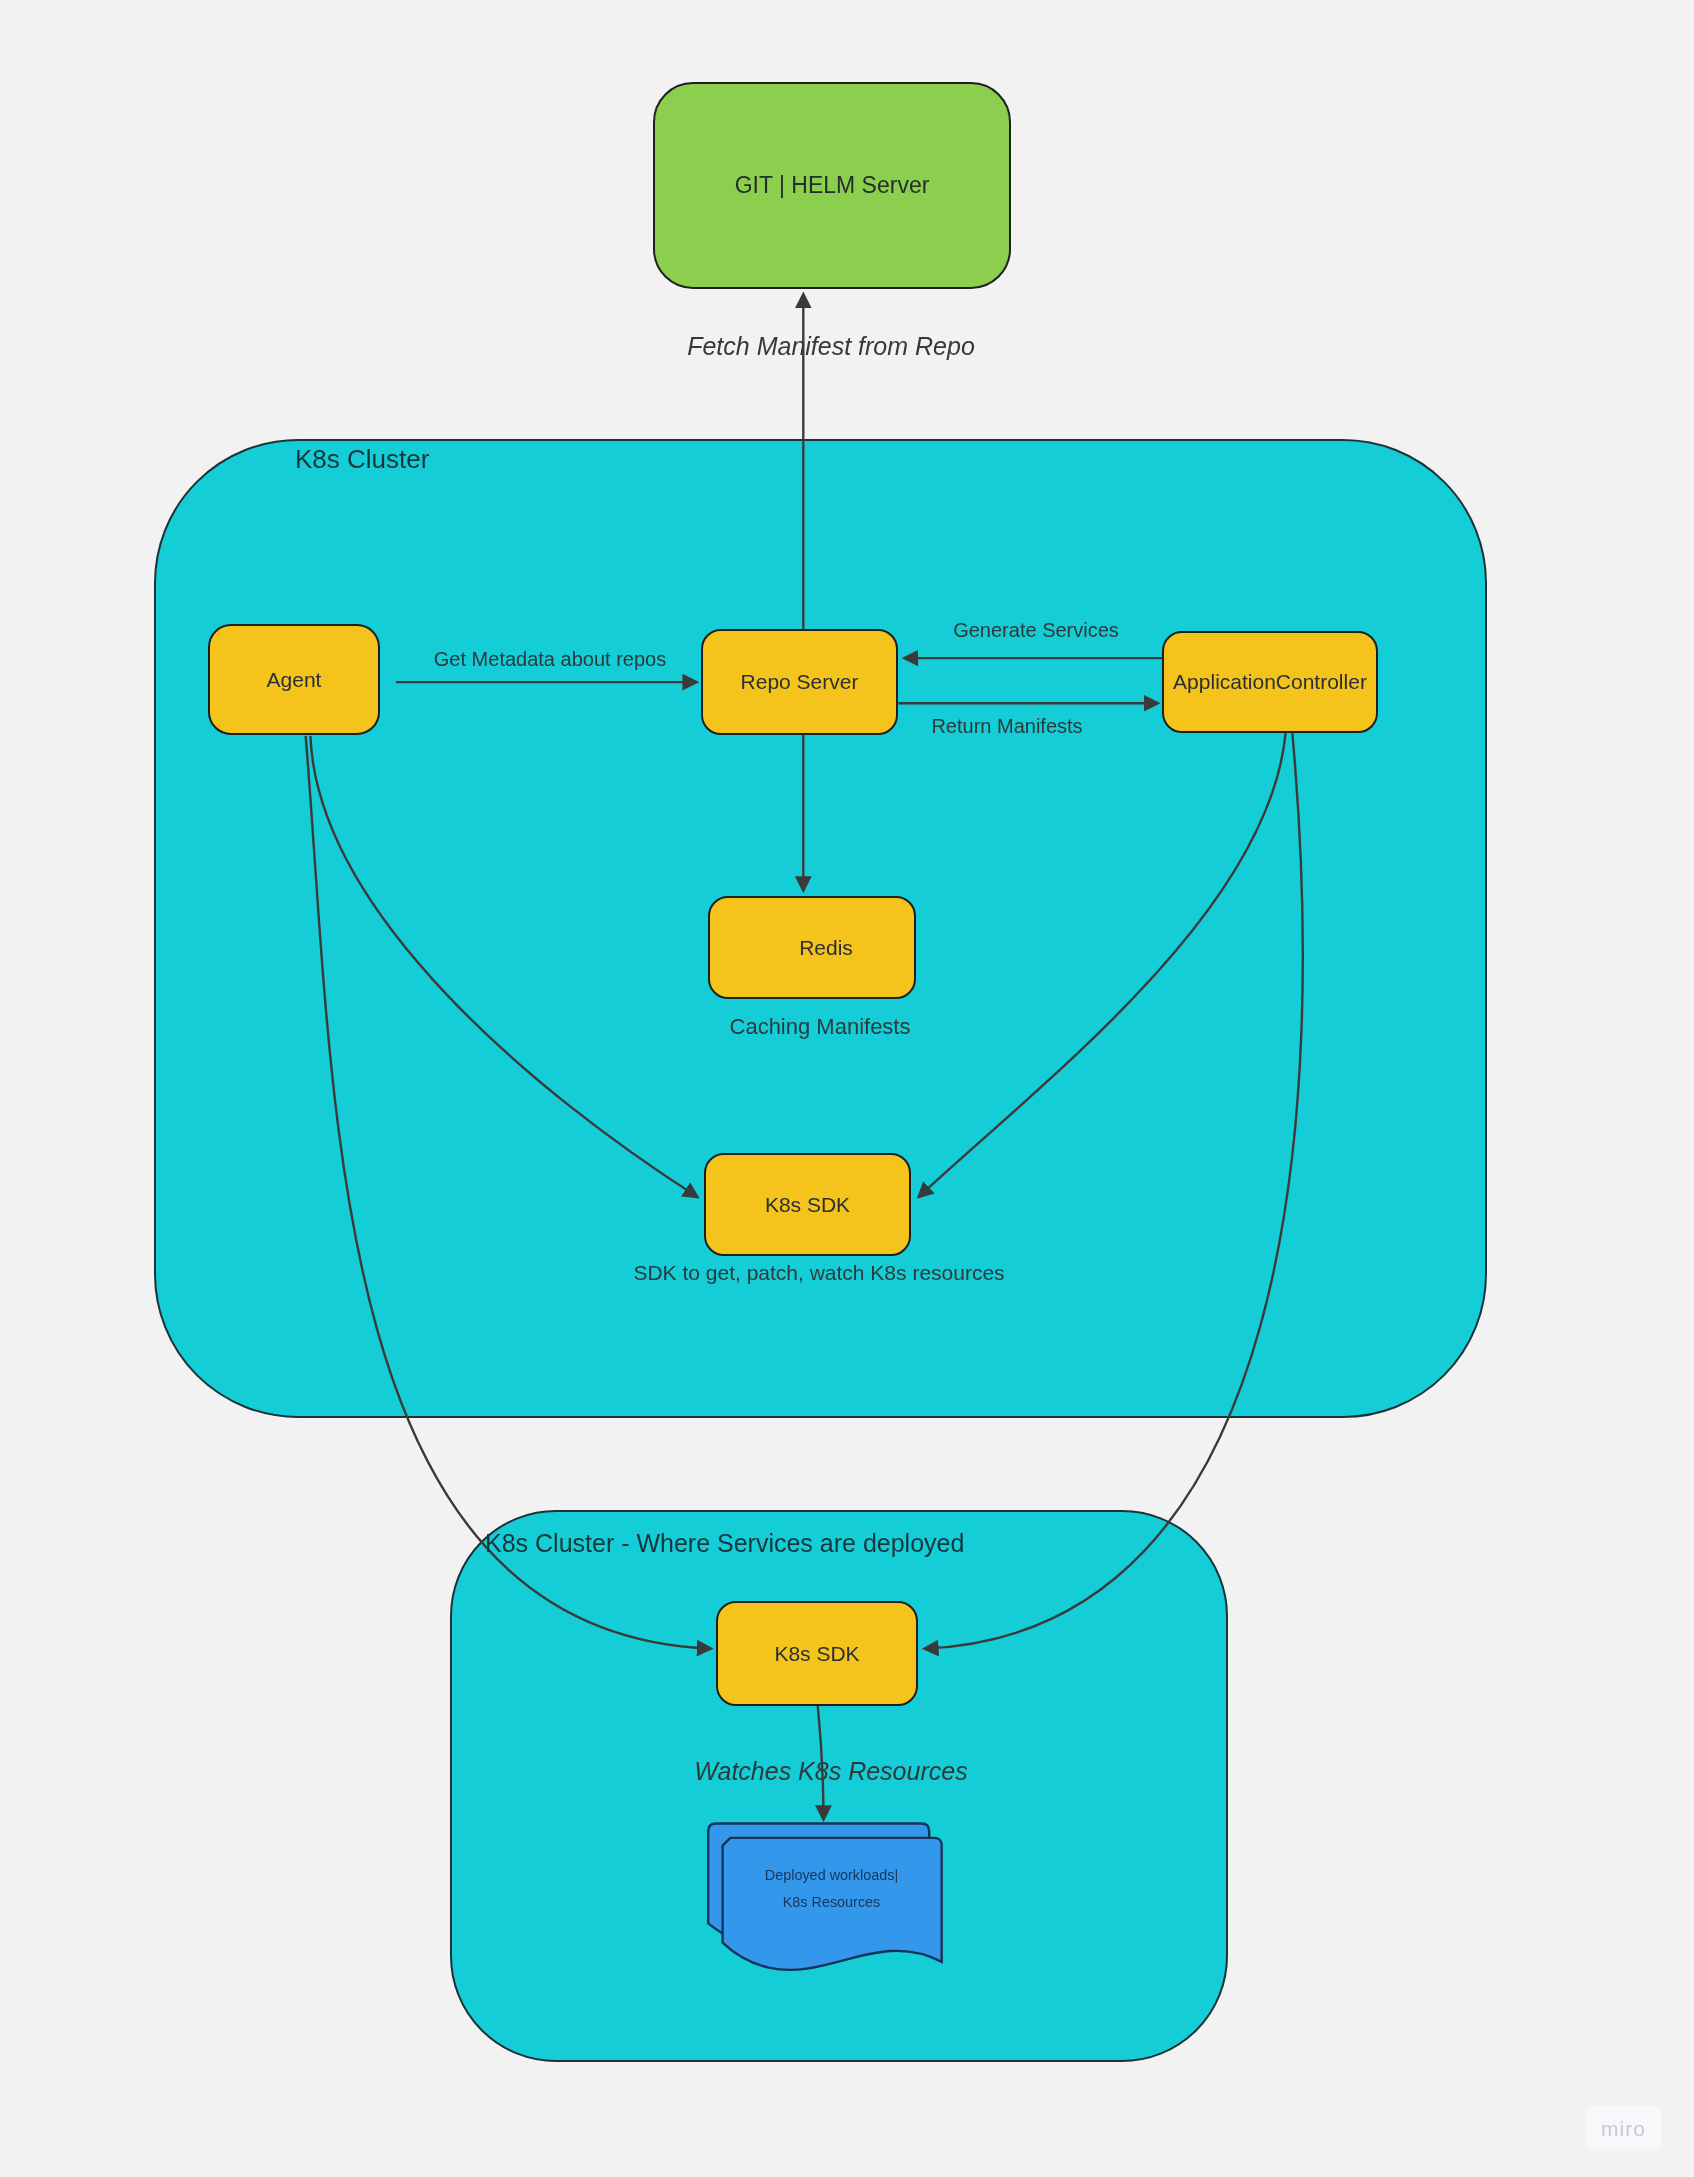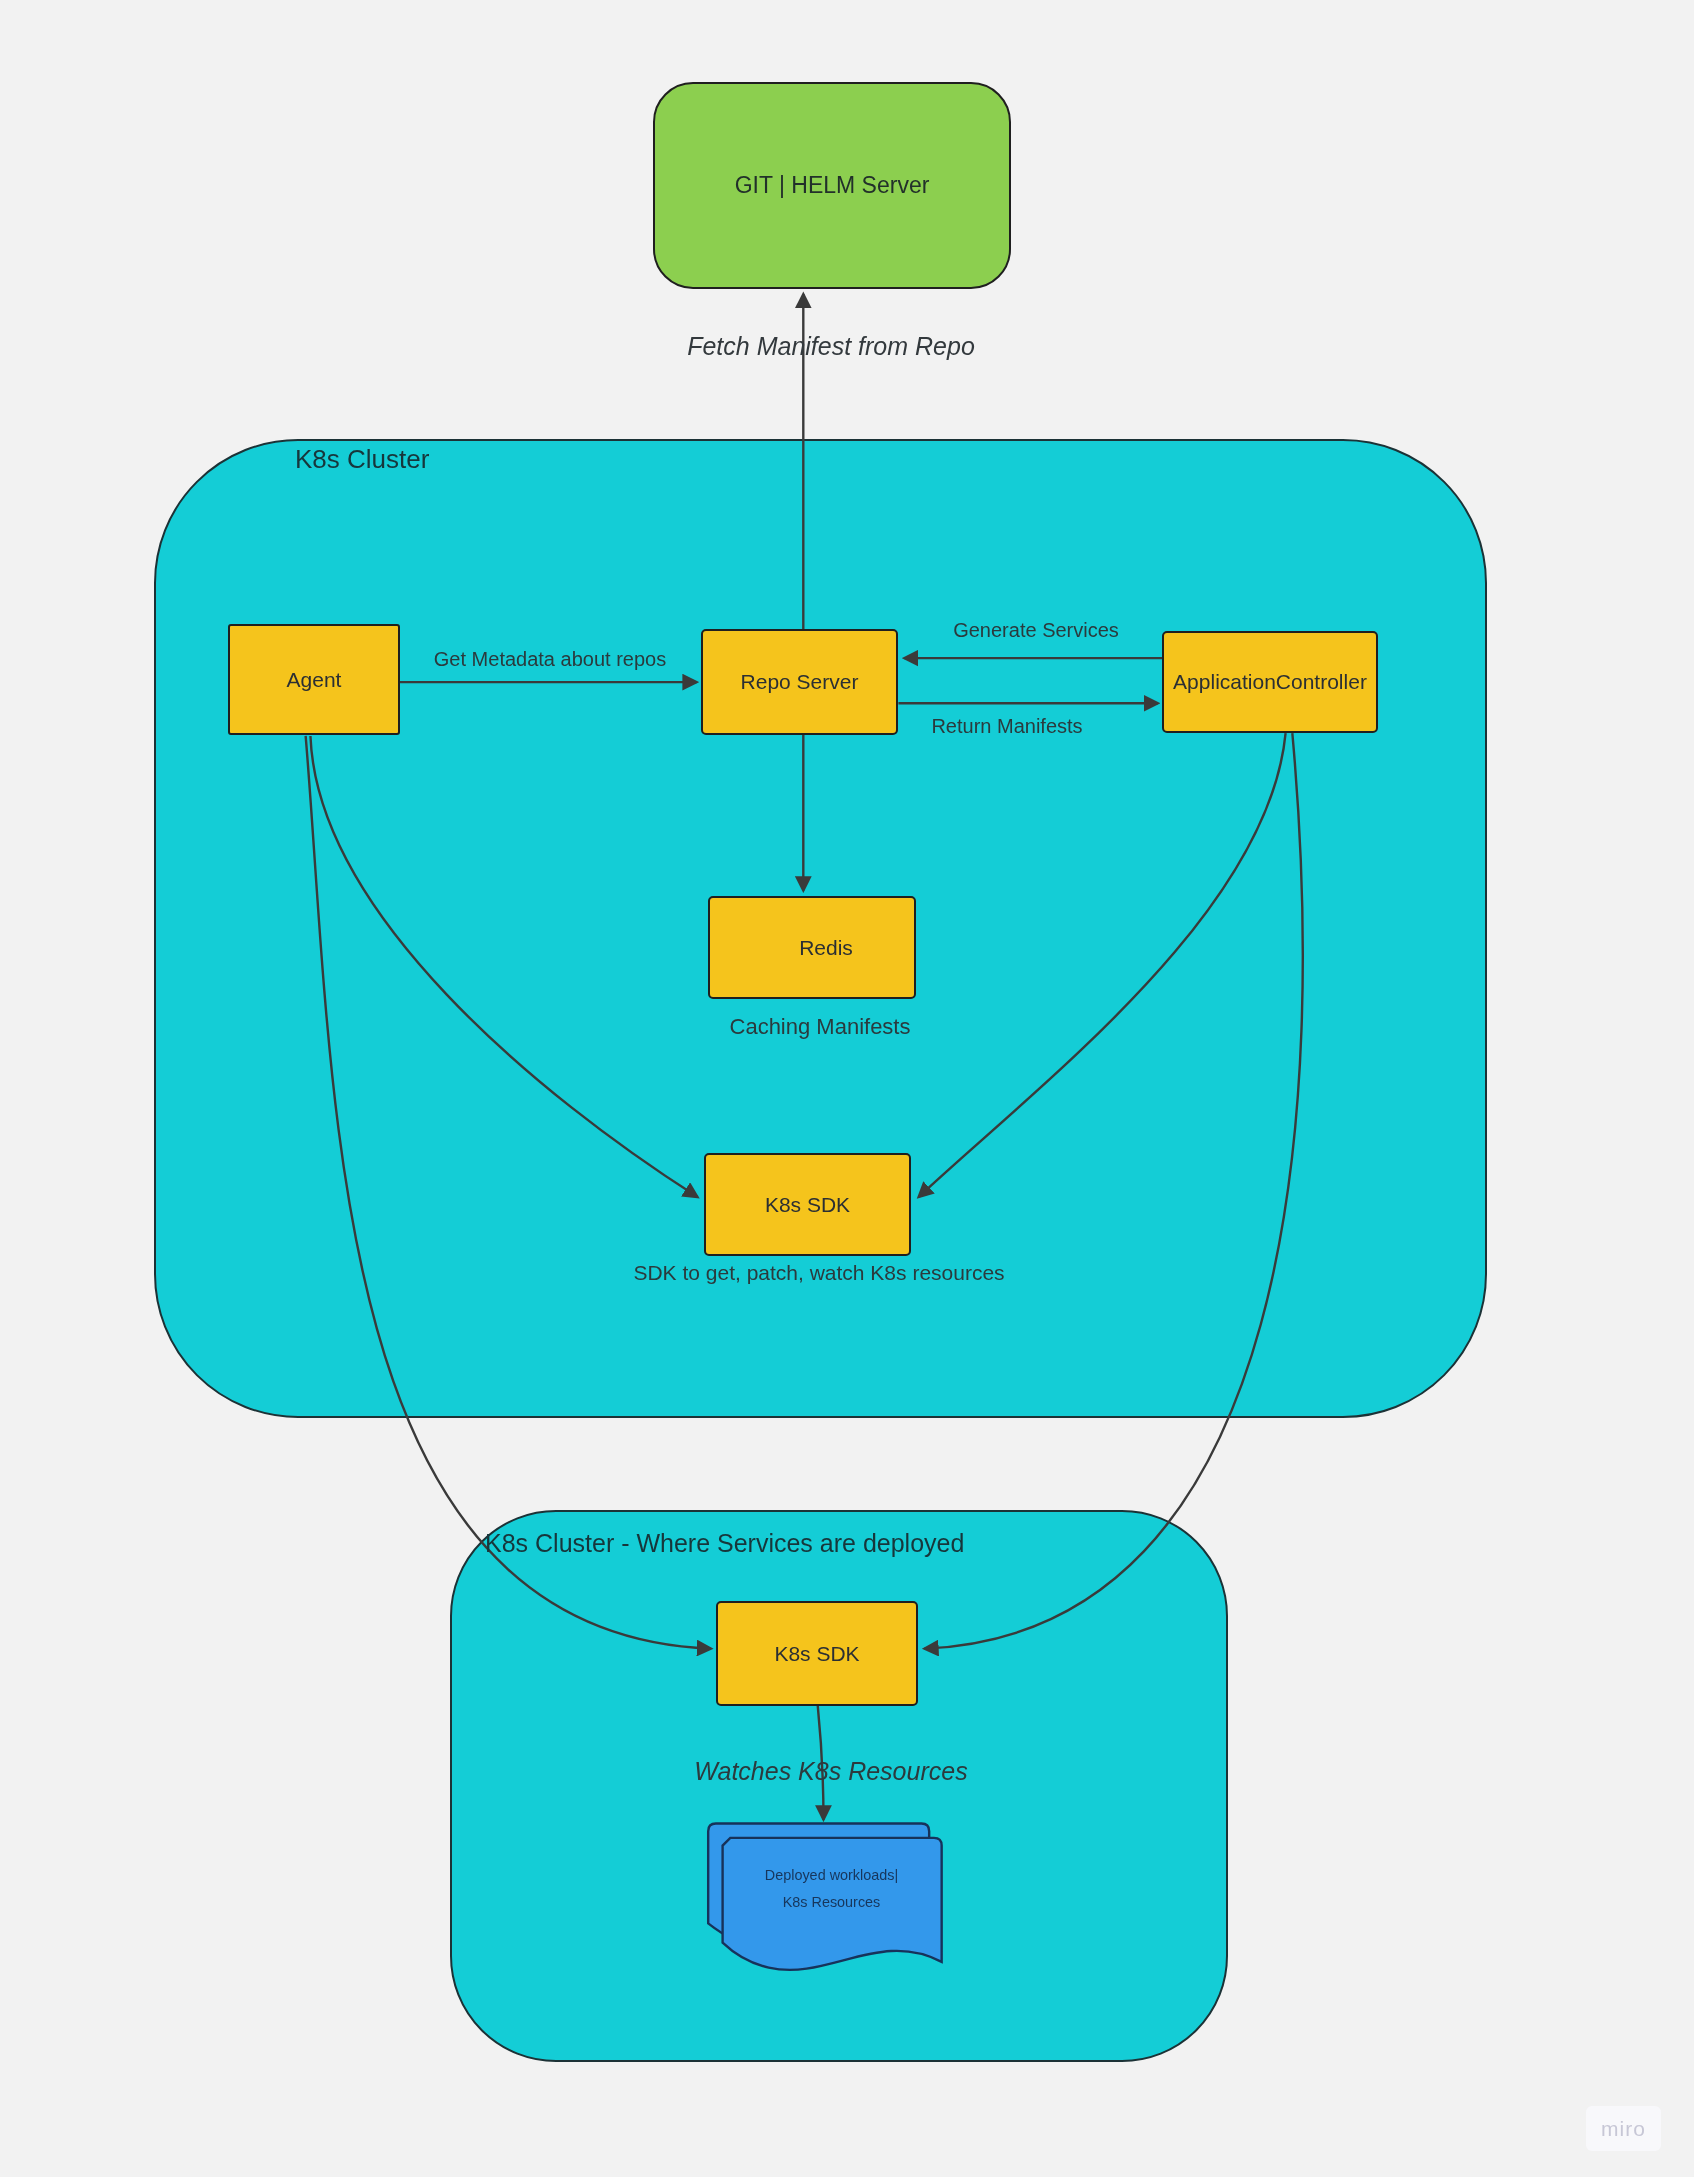--- a/index.html
+++ b/index.html
@@ -19,21 +19,21 @@
     position:absolute;
     color:#17363b;
     font-size:26px;
     white-space:nowrap;
     font-weight:400;
   }
   .node{
     position:absolute;
     background:#f5c41c;
     border:2.4px solid #1f1f1f;
-    border-radius:5px;
+    border-radius:20px;
     box-sizing:border-box;
     display:flex;align-items:center;justify-content:center;
     color:#2b2f33;font-size:21px;white-space:nowrap;
   }
   .server-node{
     position:absolute;
     background:#8ccf4f;
     border:2.4px solid #1f1f1f;
     border-radius:40px;
     box-sizing:border-box;
@@ -108,21 +108,21 @@
 <div class="edge-label layer-nodes" style="left:1036px;top:619px;">Generate Services</div>
 <div class="edge-label layer-nodes" style="left:1007px;top:715px;">Return Manifests</div>
 <div class="edge-label layer-nodes" style="left:820px;top:1014px;font-size:22px;">Caching Manifests</div>
 <div class="edge-label layer-nodes" style="left:819px;top:1261px;font-size:21px;">SDK to get, patch, watch K8s resources</div>
 <div class="section-label layer-nodes" style="left:831px;top:1757px;color:#2c3a3d;">Watches K8s Resources</div>
 
 <div class="server-node layer-nodes abs" style="left:653px;top:82px;width:358px;height:207px;">
   <span>GIT | HELM Server</span>
 </div>
 
-<div class="node layer-nodes abs" style="left:228px;top:624px;width:172px;height:111px;border-radius:3px;">
+<div class="node layer-nodes abs" style="left:208px;top:624px;width:172px;height:111px;border-radius:23px;">
   <span>Agent</span>
 </div>
 
 <div class="node layer-nodes abs" style="left:701px;top:629px;width:197px;height:106px;">
   <span>Repo Server</span>
 </div>
 
 <div class="node layer-nodes abs" style="left:1162px;top:631px;width:216px;height:102px;">
   <span>ApplicationController</span>
 </div>

